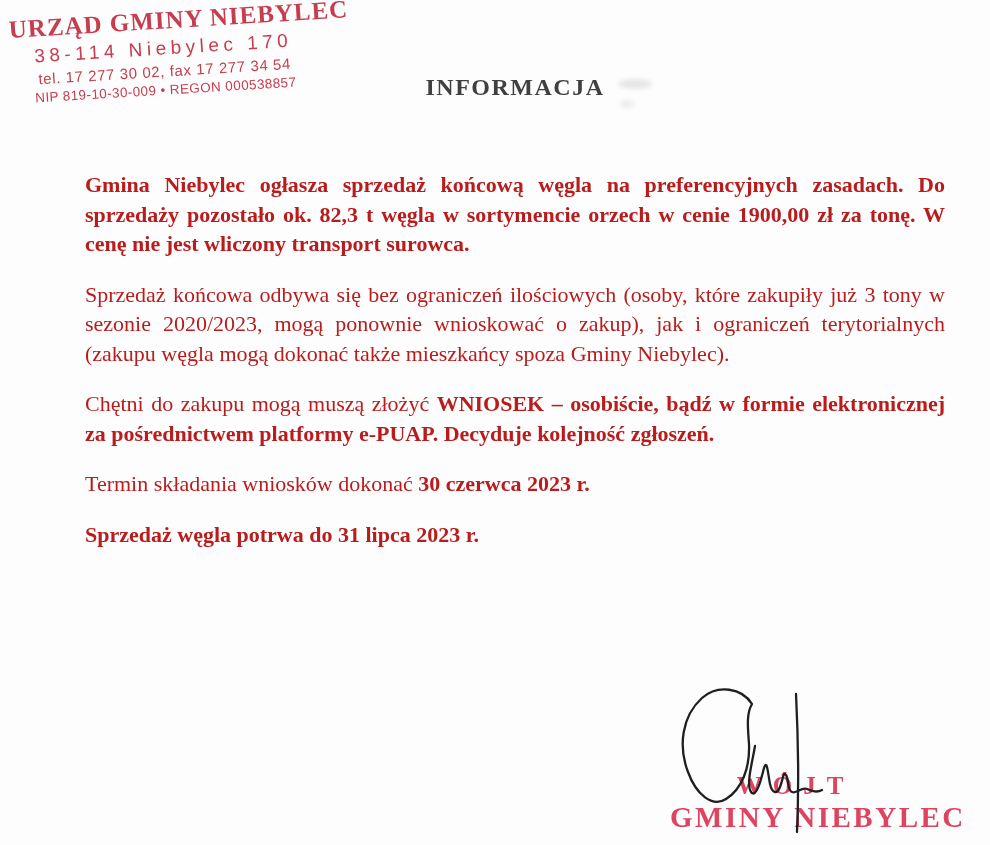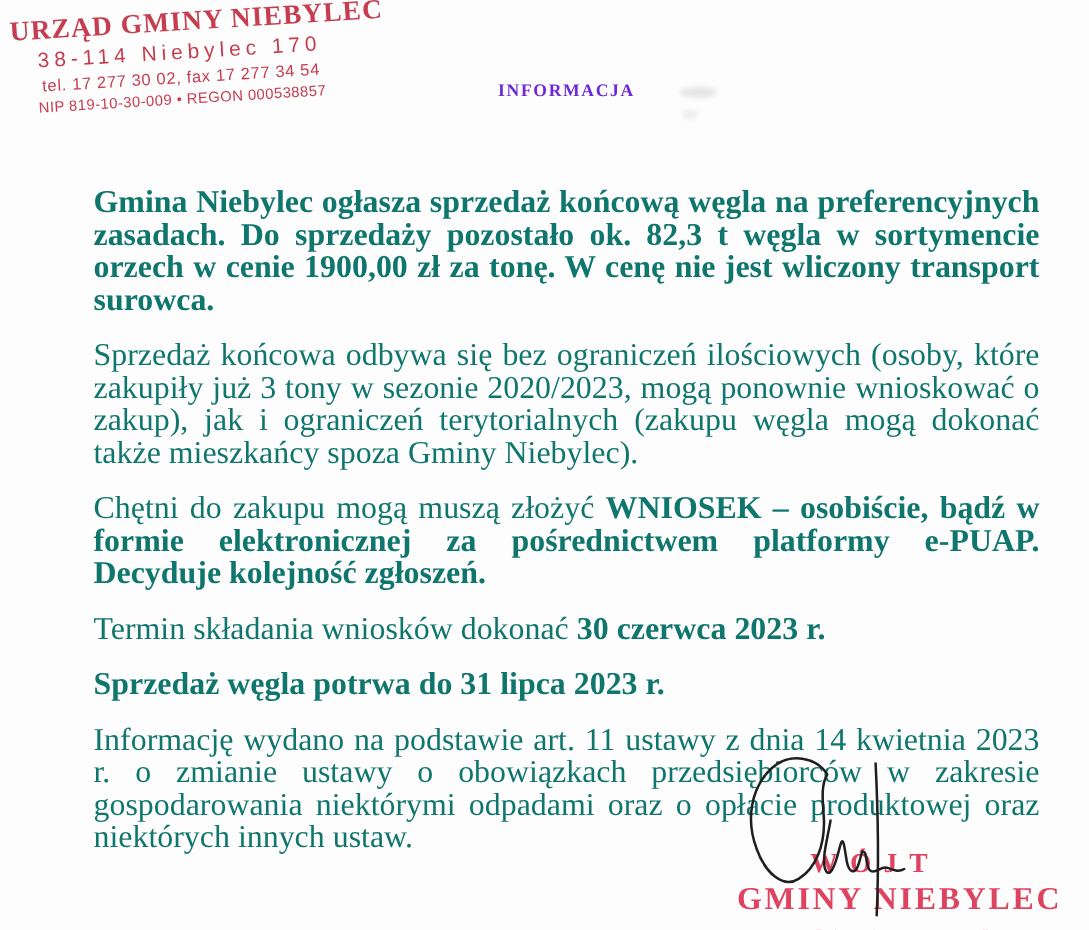--- a/index.html
+++ b/index.html
@@ -41,33 +41,33 @@
     font-size:15px;letter-spacing:0.6px;margin-top:3px;white-space:nowrap;
   }
   .office-stamp .l4{
     font-family:"Liberation Sans", sans-serif;
     font-size:13.5px;letter-spacing:0.4px;margin-top:3px;white-space:nowrap;
   }
 
   
   .doc-title{
     position:absolute;top:74px;left:85px;width:860px;
-    text-align:center;font-weight:700;font-size:16px;letter-spacing:1.5px;
-    color:#6d28d9;
+    text-align:center;font-weight:700;font-size:24px;letter-spacing:1.5px;
+    color:#404040;
   }
 
   
   .doc-body{
     position:absolute;top:170px;left:85px;width:860px;
   }
   .para{
     margin:0 0 21px 0;
-    font-size:29px;line-height:29.5px;
+    font-size:22px;line-height:29.5px;
     text-align:justify;
-    color:#0f766e;
+    color:#b91c1c;
   }
   .para .b{font-weight:700;}
 
   
   .seal{
     position:absolute;left:670px;top:724px;width:240px;
     text-align:center;color:var(--seal-pink);
     font-family:"Liberation Serif", serif;
     opacity:0.95;
     margin-top:48px;
@@ -100,21 +100,20 @@
   <div class="smudge b"></div>
 
   <div class="doc-title">INFORMACJA</div>
 
   <div class="doc-body">
       <p class="para"><span class="b">Gmina Niebylec ogłasza sprzedaż końcową węgla na preferencyjnych zasadach. Do sprzedaży pozostało ok. 82,3 t węgla w sortymencie  orzech w cenie 1900,00 zł za tonę. W cenę nie jest wliczony transport surowca.</span></p>
       <p class="para"><span>Sprzedaż końcowa odbywa się bez ograniczeń ilościowych (osoby, które zakupiły już 3 tony w sezonie 2020/2023, mogą ponownie wnioskować o zakup), jak i ograniczeń terytorialnych (zakupu węgla mogą dokonać także mieszkańcy spoza Gminy Niebylec).</span></p>
       <p class="para"><span>Chętni do zakupu mogą muszą złożyć </span><span class="b">WNIOSEK – osobiście, bądź w formie elektronicznej za pośrednictwem platformy e-PUAP. Decyduje kolejność zgłoszeń.</span></p>
       <p class="para"><span>Termin składania wniosków dokonać </span><span class="b">30 czerwca 2023 r.</span></p>
       <p class="para"><span class="b">Sprzedaż węgla potrwa do 31 lipca 2023 r.</span></p>
-      <p class="para"><span>Informację wydano na podstawie art. 11 ustawy z dnia 14 kwietnia 2023 r. o zmianie ustawy o obowiązkach przedsiębiorców w zakresie gospodarowania niektórymi odpadami oraz o opłacie produktowej oraz niektórych innych ustaw.</span></p>
     </div>
 
   <div class="seal">
     <div class="s1">WÓJT</div>
     <div class="s2">GMINY NIEBYLEC</div>
     <div class="s3">mgr Zbigniew Korab</div>
   </div>
 
   <svg class="sig-svg" width="190" height="160" viewBox="0 0 190 160">
     <g fill="none" stroke="var(--ink)" stroke-width="2.3" stroke-linecap="round" stroke-linejoin="round">

